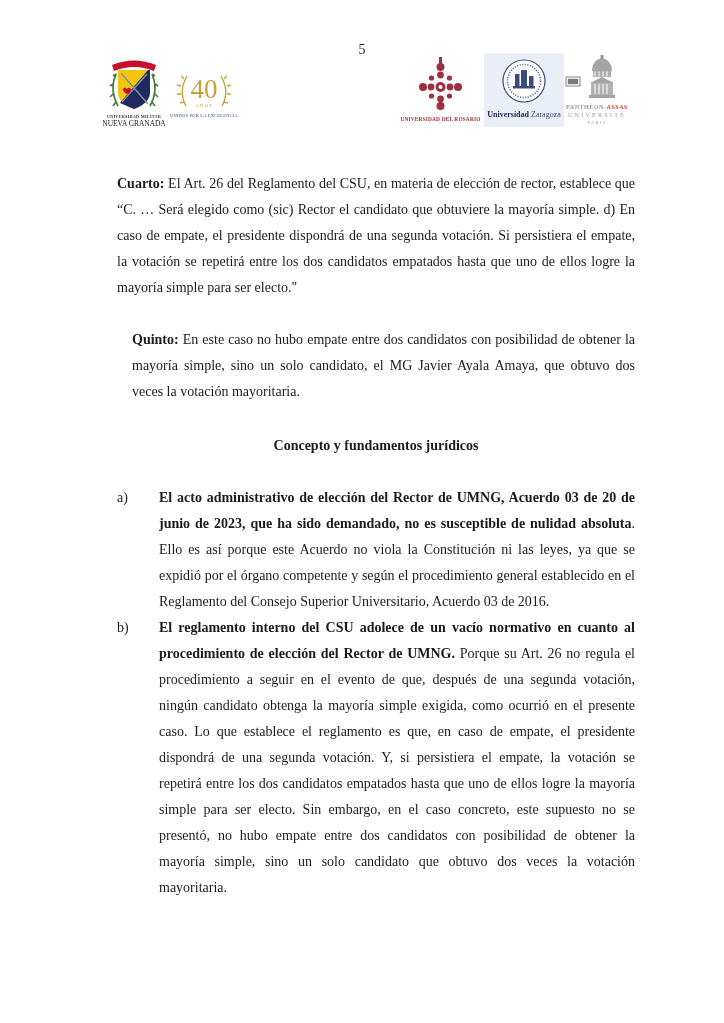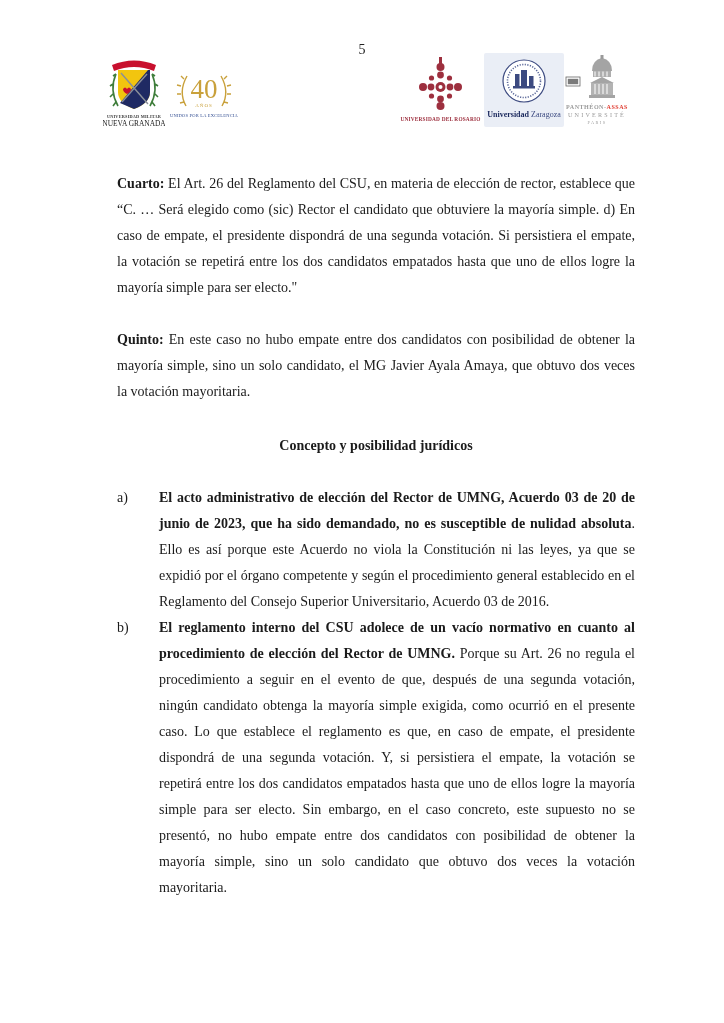--- a/index.html
+++ b/index.html
@@ -22,21 +22,21 @@
   .logo-forty{left:168px;top:62px;width:72px;height:60px;}
   .logo-rosario{left:398px;top:55px;width:85px;height:72px;}
   .logo-zaragoza{left:484px;top:53px;width:80px;height:74px;}
   .logo-assas{left:564px;top:53px;width:66px;height:74px;}
 
   .doc-body{
     position:absolute;left:117px;top:171px;width:518px;
     font-size:14px;line-height:26px;text-align:justify;
   }
   .para{margin:0 0 26px 0;}
-  .para:nth-of-type(2){margin-bottom:0;}
+  .para:nth-of-type(2){margin-bottom:0;margin-left:15px;}
   .lead{font-weight:bold;}
   .doc-heading{
     margin:28px 0 26px 0;
     font-size:14px;line-height:26px;font-weight:bold;text-align:center;
   }
   .list-item{display:flex;margin:0;}
   .list-marker{flex:0 0 42px;line-height:26px;}
   .list-text{flex:1;text-align:justify;line-height:26px;}
   .list-text b{font-weight:bold;}
 </style>
@@ -130,21 +130,21 @@
       <text x="33" y="71" text-anchor="middle" font-size="4.2" letter-spacing="1.5" fill="#9a9a9a">PARIS</text>
     </svg>
   </div>
 
   <div class="doc-body">
 
     <p class="para"><span class="lead">Cuarto:</span><span> El Art. 26 del Reglamento del CSU, en materia de elección de rector, establece que “C. … Será elegido como (sic) Rector el candidato que obtuviere la mayoría simple. d) En caso de empate, el presidente dispondrá de una segunda votación. Si persistiera el empate, la votación se repetirá entre los dos candidatos empatados hasta que uno de ellos logre la mayoría simple para ser electo."</span></p>
 
     <p class="para"><span class="lead">Quinto:</span><span> En este caso no hubo empate entre dos candidatos con posibilidad de obtener la mayoría simple, sino un solo candidato, el MG Javier Ayala Amaya, que obtuvo dos veces la votación mayoritaria.</span></p>
 
-    <h2 class="doc-heading">Concepto y posibilidad jurídicos</h2>
+    <h2 class="doc-heading">Concepto y fundamentos jurídicos</h2>
 
     <div class="list-item">
       <span class="list-marker">a)</span>
       <div class="list-text"><b>El acto administrativo de elección del Rector de UMNG, Acuerdo 03 de 20 de junio de 2023, que ha sido demandado, no es susceptible de nulidad absoluta</b><span>. Ello es así porque este Acuerdo no viola la Constitución ni las leyes, ya que se expidió por el órgano competente y según el procedimiento general establecido en el Reglamento del Consejo Superior Universitario, Acuerdo 03 de 2016.</span></div>
     </div>
 
     <div class="list-item">
       <span class="list-marker">b)</span>
       <div class="list-text"><b>El reglamento interno del CSU adolece de un vacío normativo en cuanto al procedimiento de elección del Rector de UMNG.</b><span> Porque su Art. 26 no regula el procedimiento a seguir en el evento de que, después de una segunda votación, ningún candidato obtenga la mayoría simple exigida, como ocurrió en el presente caso. Lo que establece el reglamento es que, en caso de empate, el presidente dispondrá de una segunda votación. Y, si persistiera el empate, la votación se repetirá entre los dos candidatos empatados hasta que uno de ellos logre la mayoría simple para ser electo. Sin embargo, en el caso concreto, este supuesto no se presentó, no hubo empate entre dos candidatos con posibilidad de obtener la mayoría simple, sino un solo candidato que obtuvo dos veces la votación mayoritaria.</span></div>
     </div>

